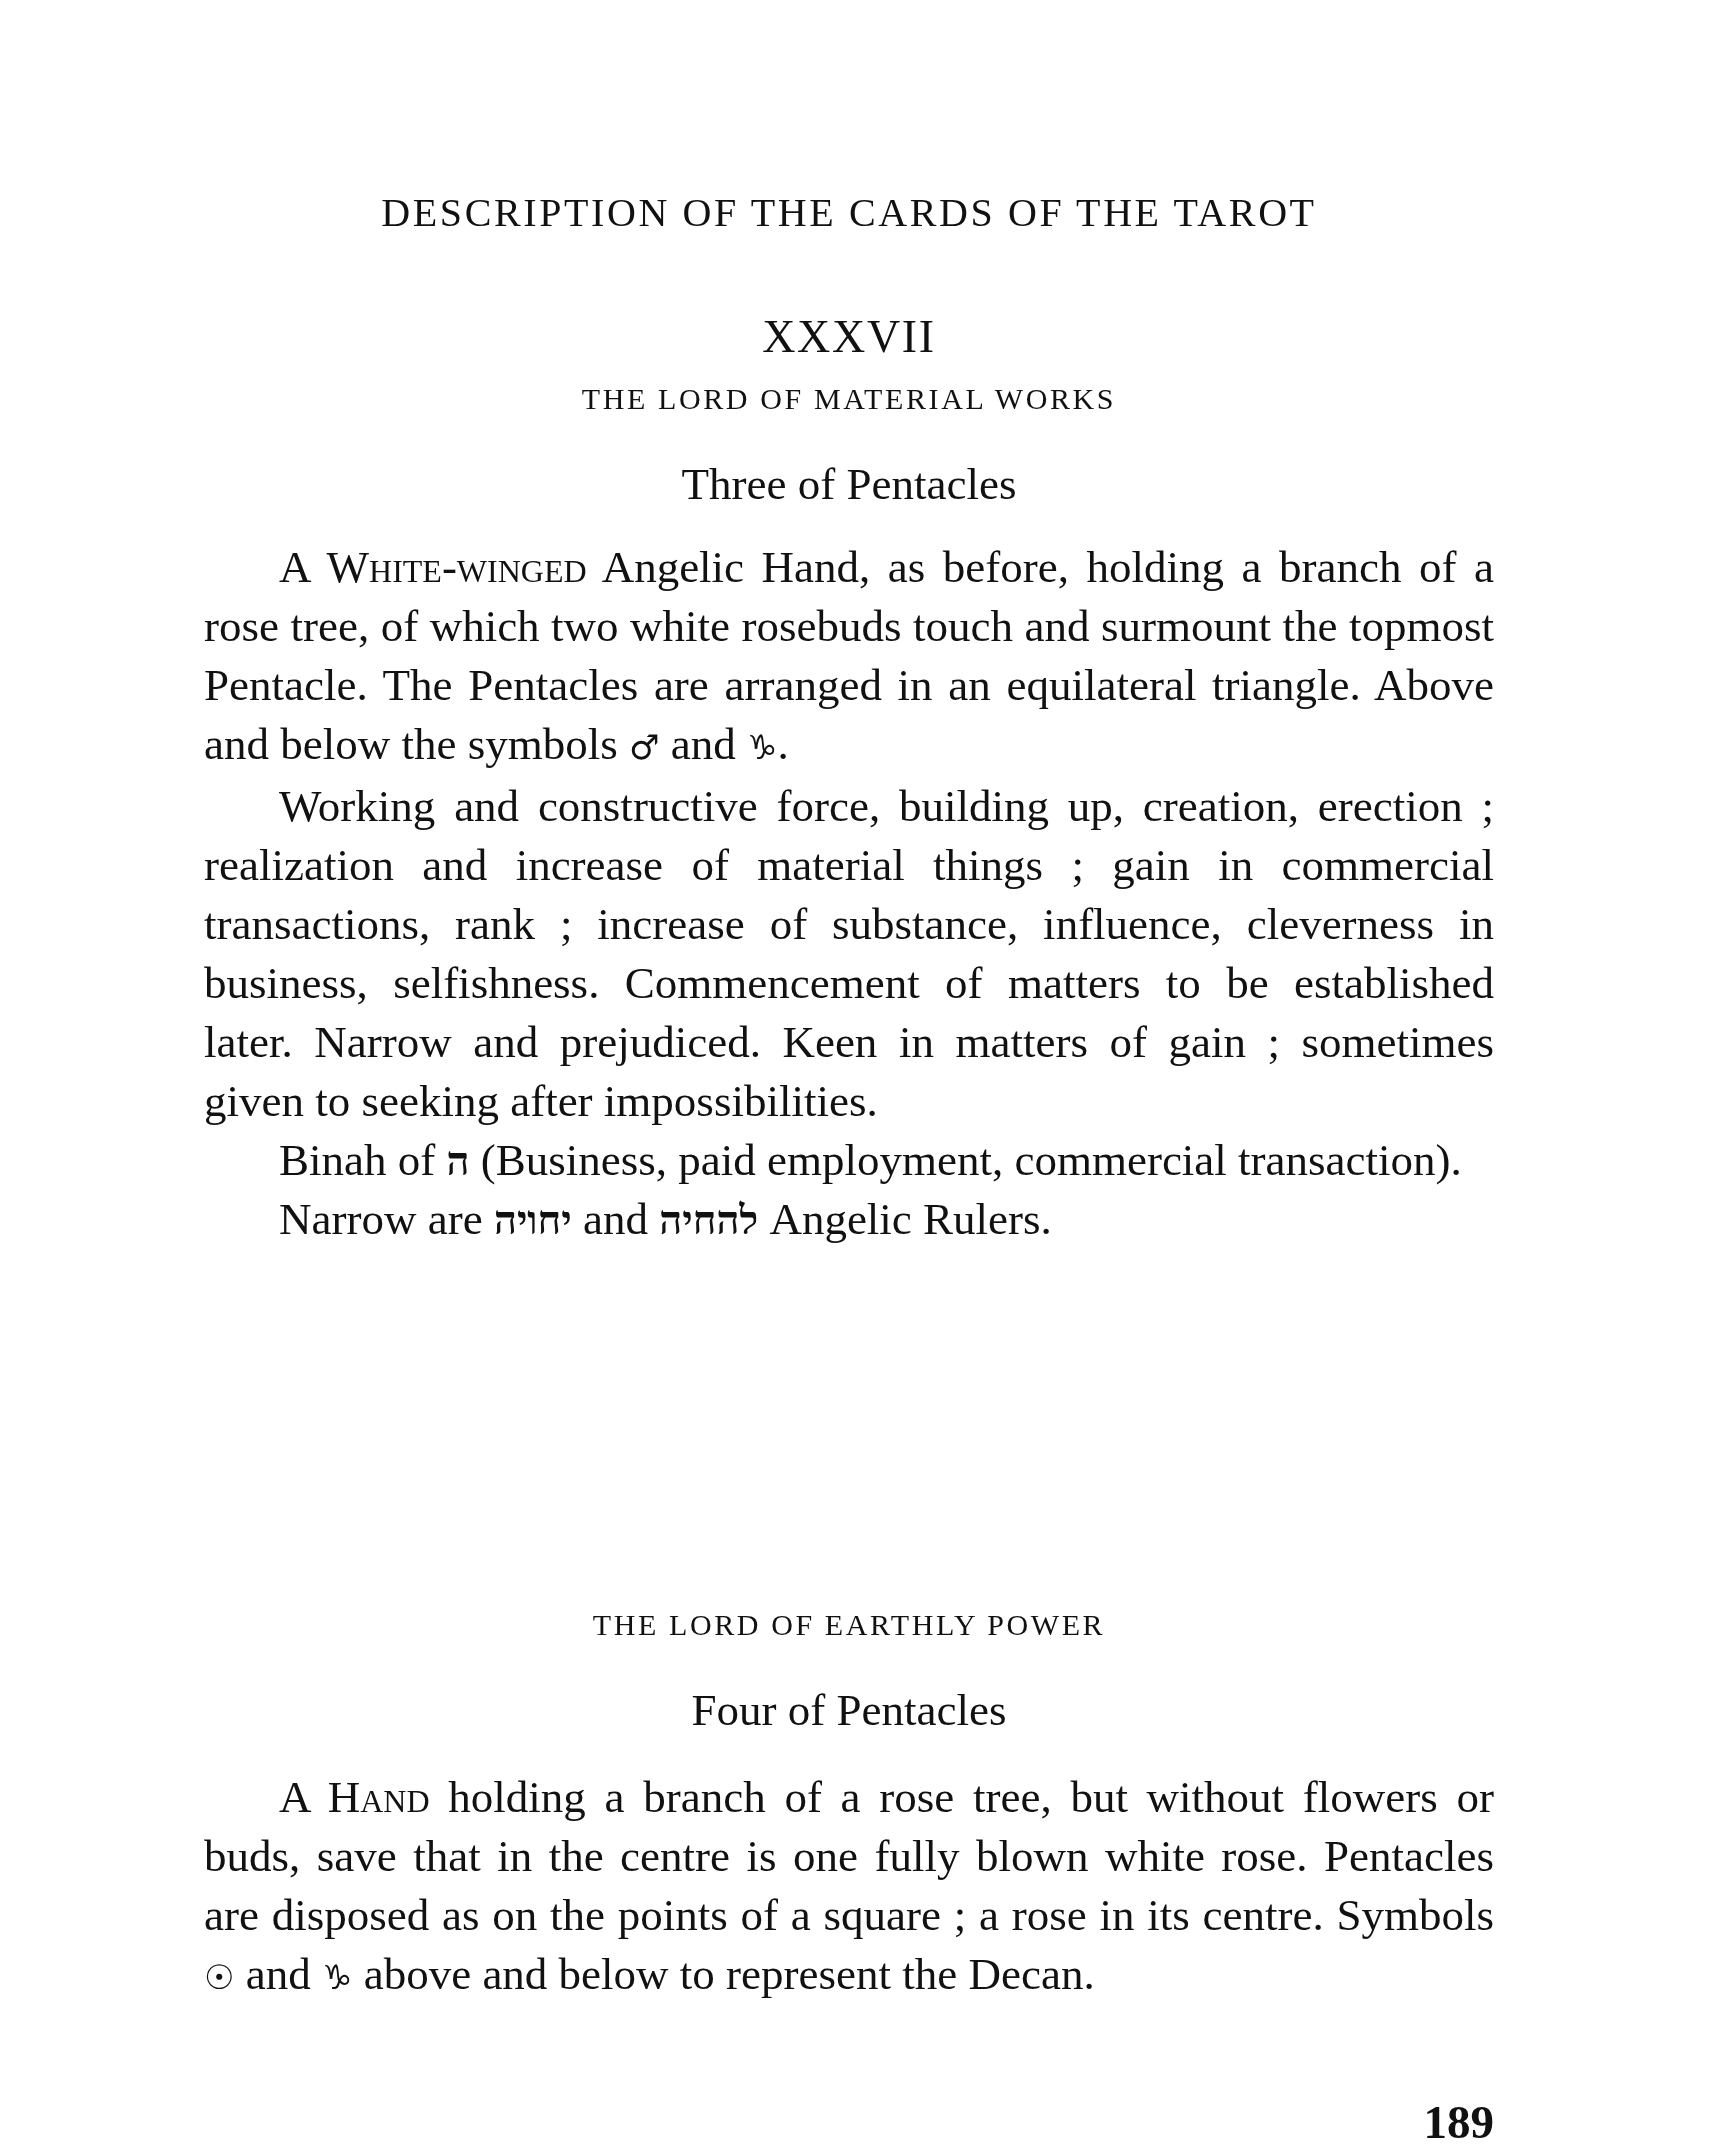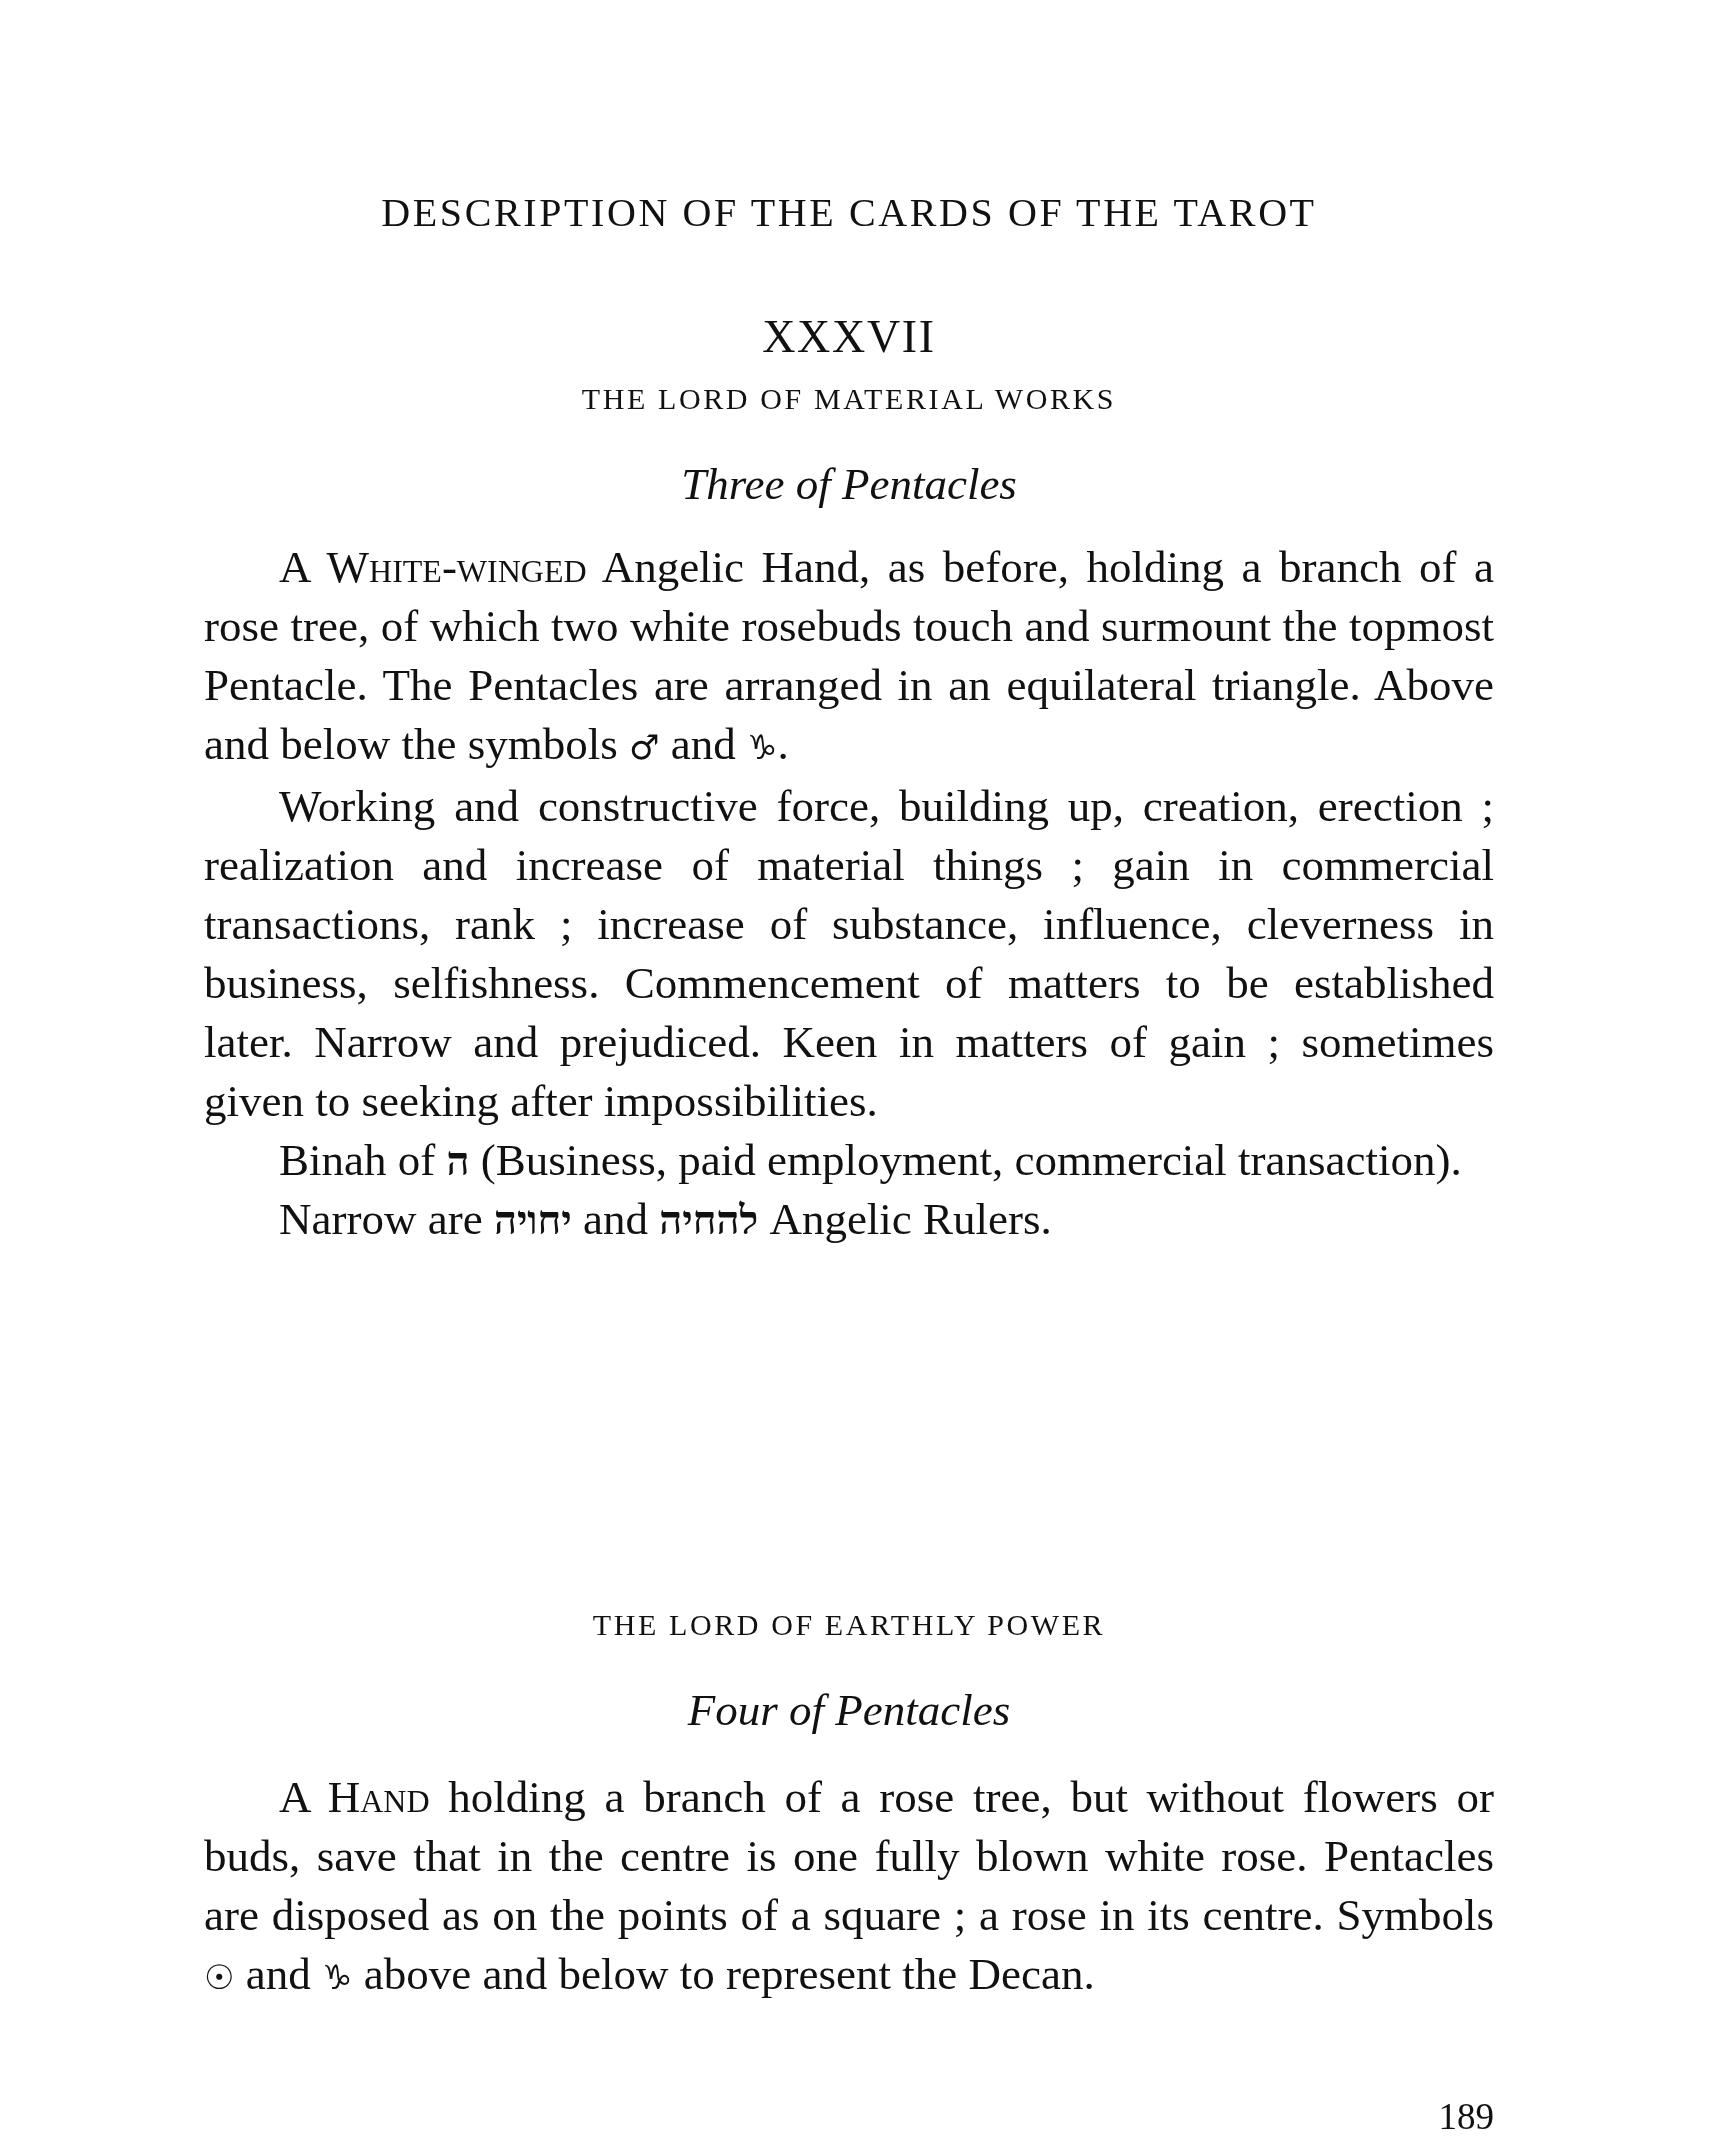--- a/index.html
+++ b/index.html
@@ -5,26 +5,26 @@
   html, body { margin:0; padding:0; background:#ffffff; }
   body { width:1721px; height:2344px; position:relative; overflow:hidden;
          font-family:"Liberation Serif","DejaVu Serif",serif; color:#111; }
   .page { position:absolute; left:0; top:0; width:1721px; height:2344px; }
   .col { position:absolute; left:204px; width:1290px; }
   .center { text-align:center; }
   .running-head { position:absolute; left:204px; width:1290px; top:189px;
                   font-size:40px; letter-spacing:2.6px; text-align:center; }
   .numeral { font-size:46px; letter-spacing:1.7px; }
   .title { font-size:30px; letter-spacing:2.6px;margin-top:6px; }
-  .subtitle { font-size:45px; font-style:italic; }
+  .subtitle { font-size:45px; }
   .para { font-size:45px; line-height:59px; text-align:justify; text-indent:75px; margin:0; }
   .sc { font-variant:small-caps; }
   .hebrew { font-family:"DejaVu Serif",serif; font-weight:bold; font-size:40px; direction:rtl; unicode-bidi:embed; }
   .sym { font-family:"DejaVu Sans",sans-serif; font-size:34px; }
-  .page-number { position:absolute; left:1419px; width:75px; text-align:right; top:2095px; font-size:37px; }
+  .page-number { position:absolute; left:1419px; width:75px; text-align:right; top:2095px; font-size:47px;font-weight:bold; }
 </style>
 </head>
 <body>
 
 <div class="page">
 
   <div class="running-head">DESCRIPTION OF THE CARDS OF THE TAROT</div>
 
   <div class="col center numeral" style="top:310px;">XXXVII</div>
   <div class="col center title" style="top:376px;">THE LORD OF MATERIAL WORKS</div>

